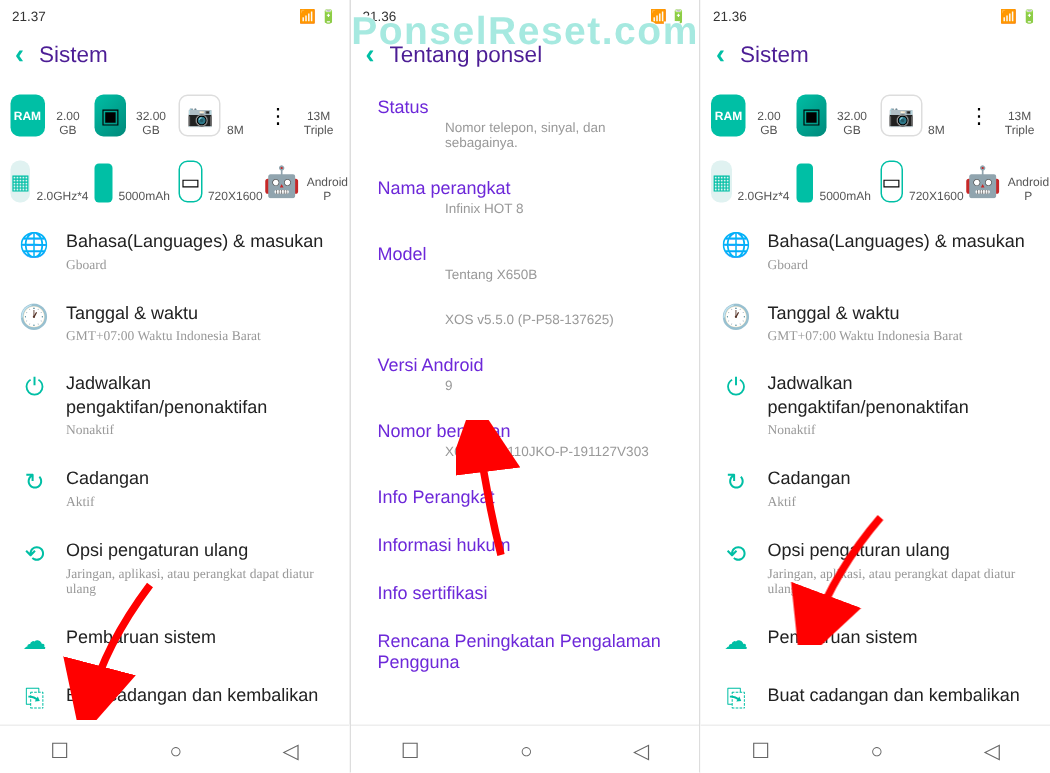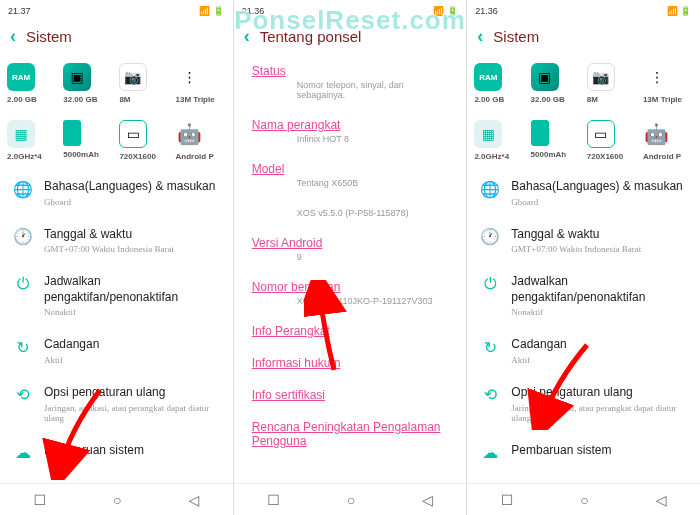--- a/index.html
+++ b/index.html
@@ -4,41 +4,41 @@
 <style>
 * { margin: 0; padding: 0; box-sizing: border-box; font-family: -apple-system, sans-serif; }
 body { background: #fff; width: 700px; height: 515px; position: relative; overflow: hidden; }
 .container { display: flex; width: 700px; height: 515px; }
 .phone { flex: 1; border-right: 1px solid #ddd; display: flex; flex-direction: column; position: relative; background: #fff; }
 .phone:last-child { border-right: none; }
 .statusbar { height: 18px; display: flex; justify-content: space-between; padding: 2px 8px; font-size: 9px; color: #333; align-items: flex-end; }
 .statusbar-right { display: flex; gap: 3px; align-items: center; }
 .header { display: flex; align-items: center; padding: 8px 10px; gap: 10px; }
 .back-arrow { color: #00bfa5; font-size: 18px; font-weight: bold; cursor: pointer; }
-.header-title { font-size: 15px; font-weight: 500; color: #7f1d1d; }
+.header-title { font-size: 15px; font-weight: 500; color: #4c1d95; }
 .spec-row { display: flex; justify-content: space-around; padding: 8px 4px; }
-.spec-item { display: flex; flex-direction: column; align-items: flex-start; gap: 4px; width: 50px; }
+.spec-item { display: flex; flex-direction: row; align-items: flex-end; gap: 4px; width: 50px; }
 .spec-icon { width: 28px; height: 28px; border-radius: 6px; display: flex; align-items: center; justify-content: center; font-size: 14px; }
-.spec-label { font-size: 8px; color: #555; text-align: center; font-weight: bold; }
+.spec-label { font-size: 8px; color: #555; text-align: center; }
 .icon-ram { background: #00bfa5; color: #fff; font-size: 8px; font-weight: bold; }
 .icon-storage { background: linear-gradient(135deg,#00bfa5,#00897b); }
 .icon-camera { background: #fff; border: 1px solid #ddd; }
 .icon-triple { background: #fff; }
 .icon-cpu { background: #e0f2f1; color: #00bfa5; }
 .icon-battery { background: #00bfa5; border-radius: 3px; width: 18px; height: 26px; }
 .icon-res { background: #fff; border: 1px solid #00bfa5; }
 .icon-android { color: #4caf50; font-size: 20px; }
 .setting-list { flex: 1; overflow-y: auto; }
 .setting-item { display: flex; align-items: flex-start; padding: 10px 14px; gap: 12px; }
 .setting-icon { width: 18px; height: 18px; color: #00bfa5; flex-shrink: 0; display: flex; align-items: center; justify-content: center; margin-top: 1px; }
 .setting-text { flex: 1; }
 .setting-title { font-size: 12px; color: #222; line-height: 1.3; }
 .setting-sub { font-size: 9px; color: #999; margin-top: 2px; font-family: Liberation Serif, serif; }
 .about-item { padding: 9px 18px; }
-.about-title { font-size: 12px; color: #ec4899; text-decoration: underline; }
+.about-title { font-size: 12px; color: #6d28d9; }
 .about-sub { font-size: 9px; color: #999; margin-top: 2px; margin-left: 45px; }
 .navbar { height: 32px; border-top: 1px solid #eee; display: flex; justify-content: space-around; align-items: center; background: #fff; }
 .nav-btn { color: #666; font-size: 14px; }
 .watermark { position: absolute; top: 5px; left: 50%; transform: translateX(-50%); font-size: 26px; font-weight: bold; color: rgba(0,191,165,0.35); z-index: 100; letter-spacing: 1px; font-family: Arial, sans-serif; text-shadow: 1px 1px 0 #fff, -1px -1px 0 #fff; white-space: nowrap; }
 .arrow-svg { position: absolute; z-index: 50; pointer-events: none; }
 </style>
 </head>
 <body>
 
 <div class="watermark">PonselReset.com</div>
@@ -170,21 +170,21 @@
         </div>
         <div class="about-item">
           <div class="about-title">Nama perangkat</div>
           <div class="about-sub">Infinix HOT 8</div>
         </div>
         <div class="about-item">
           <div class="about-title">Model</div>
           <div class="about-sub">Tentang X650B</div>
         </div>
         <div class="about-item">
-          <div class="about-sub">XOS v5.5.0 (P-P58-115878)</div>
+          <div class="about-sub">XOS v5.5.0 (P-P58-137625)</div>
         </div>
         <div class="about-item">
           <div class="about-title">Versi Android</div>
           <div class="about-sub">9</div>
         </div>
         <div class="about-item">
           <div class="about-title">Nomor bentukan</div>
           <div class="about-sub">X650B-H6110JKO-P-191127V303</div>
         </div>
         <div class="about-item">

